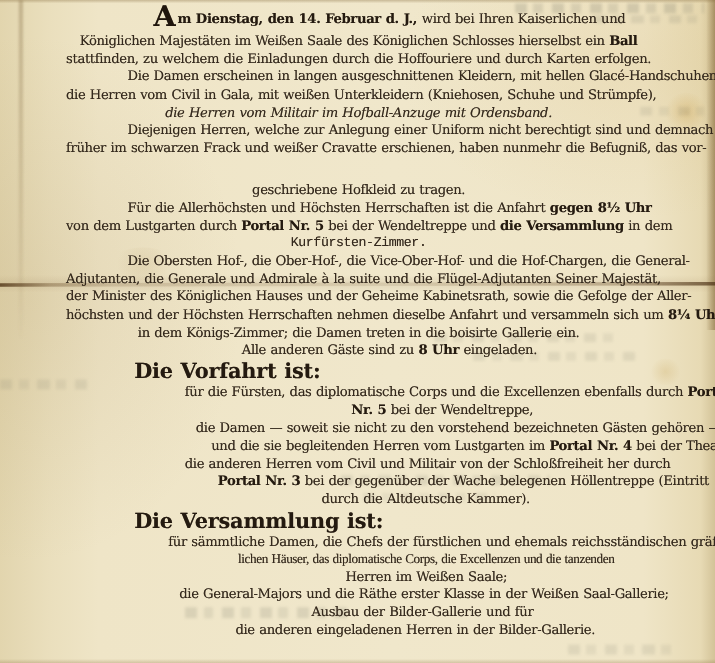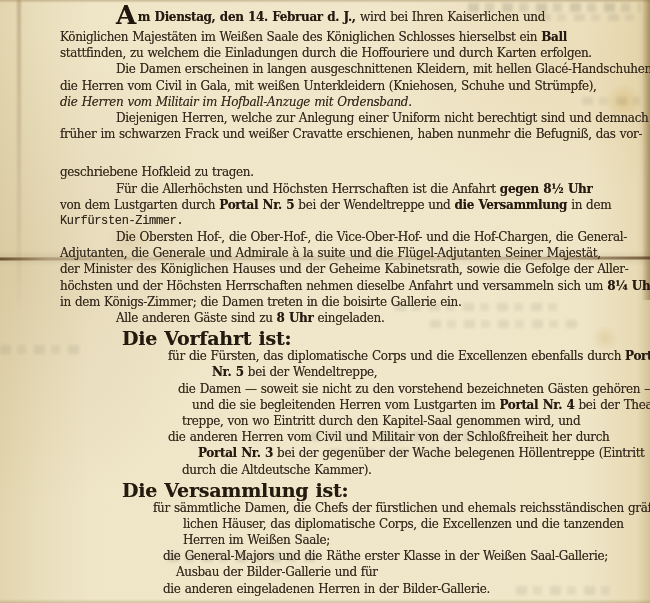--- a/index.html
+++ b/index.html
@@ -58,21 +58,21 @@
   .bt-9 { top:552px; left:168px; width:150px; height:10px; opacity:0.4; }
   .bt-10{ top:586px; left:516px; width:95px;  height:9px; opacity:0.3; }
 
   
   .text-block {
     position:absolute; left:60px; top:5px; width:532px;
     font-size:12px; letter-spacing:-0.35px; word-spacing:0.6px;
     color:#34291d;
     text-shadow:0 0 0.5px rgba(45,32,18,0.55);
   }
-  .line { height:16.2px; line-height:16.2px; white-space:nowrap; }
+  .line { height:16.2px; line-height:16.2px; white-space:nowrap;text-align:center; }
   .line.first { height:24px; line-height:24px; }
   .b   { font-weight:bold; color:#241a10; }
   .heading { font-weight:bold; font-size:19px; height:20px; line-height:20px;
              margin-top:2px; color:#241a10; letter-spacing:-0.2px; }
   .dropcap { font-weight:bold; font-size:26px; line-height:0; position:relative; top:3px;
              margin-right:2px; color:#1f150c; }
 </style>
 </head>
 <body>
 
@@ -115,25 +115,24 @@
       <div class="line" style="padding-left: 0px;"><span>Adjutanten, die Generale und Admirale à la suite und die Flügel-Adjutanten Seiner Majestät,</span></div>
       <div class="line" style="padding-left: 0px;"><span>der Minister des Königlichen Hauses und der Geheime Kabinetsrath, sowie die Gefolge der Aller-</span></div>
       <div class="line" style="padding-left: 0px;"><span>höchsten und der Höchsten Herrschaften nehmen dieselbe Anfahrt und versammeln sich um </span><span class="b">8¼ Uhr</span></div>
       <div class="line" style="padding-left: 0px;"><span>in dem Königs-Zimmer; die Damen treten in die boisirte Gallerie ein.</span></div>
       <div class="line" style="padding-left: 56px;"><span>Alle anderen Gäste sind zu </span><span class="b">8 Uhr</span><span> eingeladen.</span></div>
       <div class="heading" style="padding-left: 62px;"><span class="b">Die Vorfahrt ist:</span></div>
       <div class="line" style="padding-left: 108px;"><span>für die Fürsten, das diplomatische Corps und die Excellenzen ebenfalls durch </span><span class="b">Portal</span></div>
       <div class="line" style="padding-left: 152px;"><span class="b">Nr. 5</span><span> bei der Wendeltreppe,</span></div>
       <div class="line" style="padding-left: 118px;"><span>die Damen — soweit sie nicht zu den vorstehend bezeichneten Gästen gehören —</span></div>
       <div class="line" style="padding-left: 132px;"><span>und die sie begleitenden Herren vom Lustgarten im </span><span class="b">Portal Nr. 4</span><span> bei der Theater-</span></div>
-      <div class="line" style="padding-left: 122px;"><span>treppe, von wo Eintritt durch den Kapitel-Saal genommen wird, und</span></div>
       <div class="line" style="padding-left: 108px;"><span>die anderen Herren vom Civil und Militair von der Schloßfreiheit her durch</span></div>
       <div class="line" style="padding-left: 138px;"><span class="b">Portal Nr. 3</span><span> bei der gegenüber der Wache belegenen Höllentreppe (Eintritt</span></div>
       <div class="line" style="padding-left: 122px;"><span>durch die Altdeutsche Kammer).</span></div>
       <div class="heading" style="padding-left: 62px;"><span class="b">Die Versammlung ist:</span></div>
       <div class="line" style="padding-left: 93px;"><span>für sämmtliche Damen, die Chefs der fürstlichen und ehemals reichsständischen gräf-</span></div>
-      <div class="line" style="padding-left: 123px;"><span>lichen Häuser, das diplomatische Corps, die Excellenzen und die tanzenden</span></div>
+      <div class="line" style="padding-left: 123px; font-family: Liberation Serif, serif;"><span>lichen Häuser, das diplomatische Corps, die Excellenzen und die tanzenden</span></div>
       <div class="line" style="padding-left: 123px;"><span>Herren im Weißen Saale;</span></div>
       <div class="line" style="padding-left: 103px;"><span>die General-Majors und die Räthe erster Klasse in der Weißen Saal-Gallerie;</span></div>
       <div class="line" style="padding-left: 116px;"><span>Ausbau der Bilder-Gallerie und für</span></div>
       <div class="line" style="padding-left: 103px;"><span>die anderen eingeladenen Herren in der Bilder-Gallerie.</span></div>
     </div>
 </div>
 
 </body></html>

